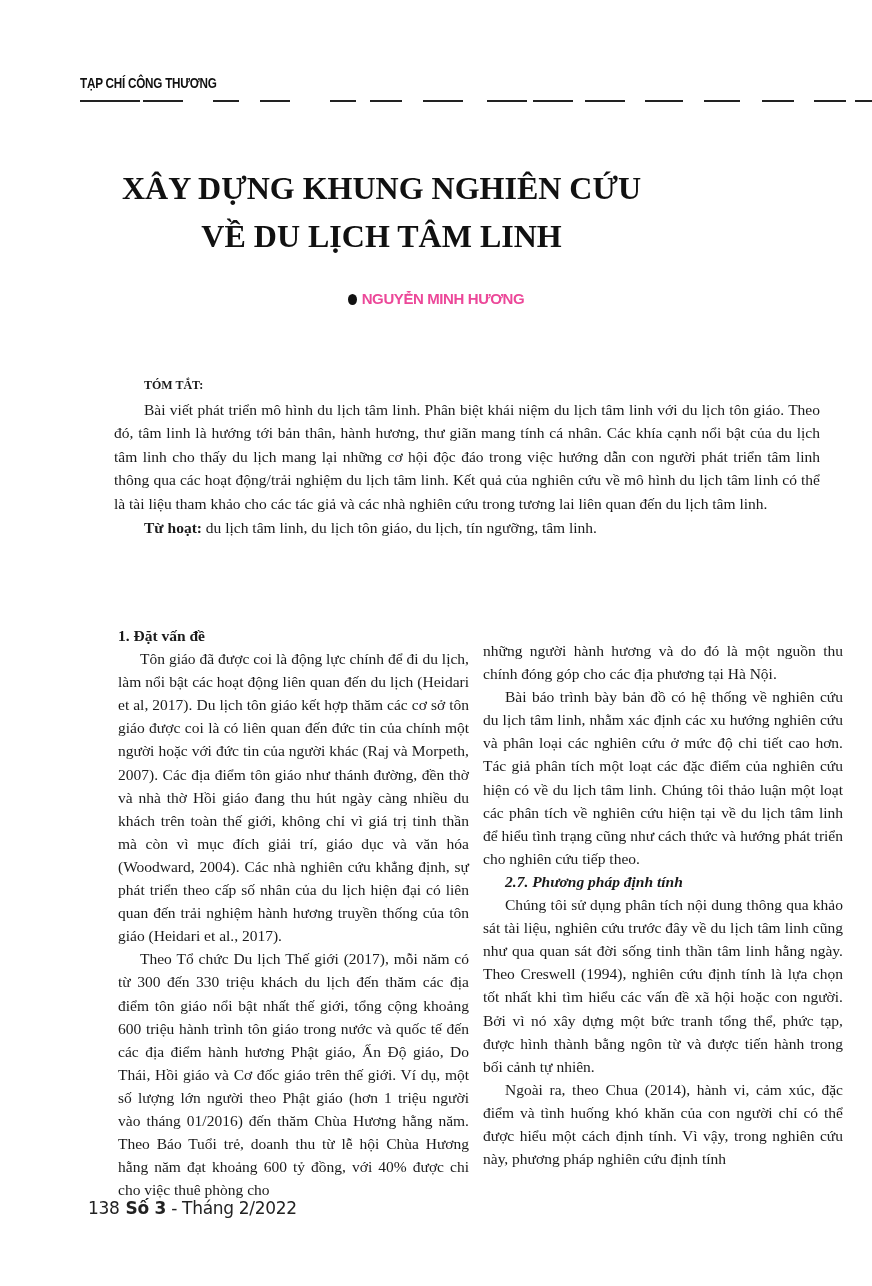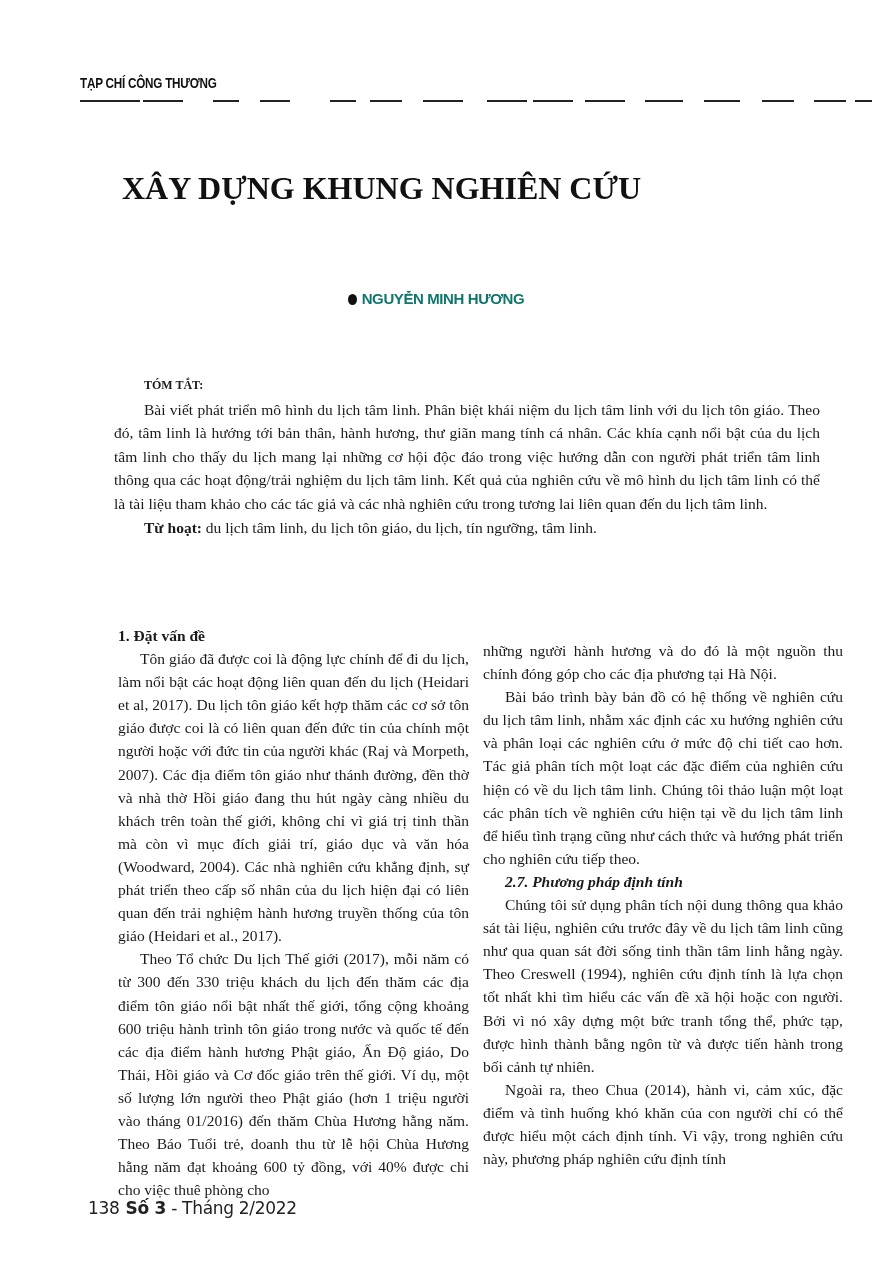--- a/index.html
+++ b/index.html
@@ -12,21 +12,21 @@
   }
   .header-rule { position: absolute; left: 80px; top: 100px; width: 792px; height: 2px; }
   .header-rule span { position: absolute; top: 0; height: 1.5px; background: #222; }
   .title {
     position: absolute; left: 0; width: 763px; top: 164px; text-align: center;
     font-family: "Liberation Serif", serif; font-weight: bold; font-size: 32px; line-height: 48px;
     color: #111;
   }
   .author {
     position: absolute; left: 0; width: 872px; top: 290px; text-align: center;
-    font-family: "Liberation Sans", sans-serif; font-weight: bold; font-size: 15px; color: #0f766e;
+    font-family: "Liberation Sans", sans-serif; font-weight: bold; font-size: 15px; color: #ec4899;
     letter-spacing: -0.4px;
   }
   .author .dot { display: inline-block; width: 9px; height: 11px; border-radius: 50%; background: #111; margin-right: 5px; vertical-align: -1px; }
   .abstract {
     position: absolute; left: 144px; top: 374px; width: 676px;
     font-family: "Liberation Serif", serif; font-size: 15.5px; line-height: 23.6px;
     text-align: justify; color: #1a1a1a;
   }
   .abstract .abs-head { font-weight: bold; font-size: 12px; margin-left: 0; }
   .abstract .abs-body { text-indent: 0; margin-left: -30px; width: 706px; }
@@ -69,20 +69,21 @@
   <span style="left:505px;width:40px"></span>
   <span style="left:565px;width:38px"></span>
   <span style="left:624px;width:36px"></span>
   <span style="left:682px;width:32px"></span>
   <span style="left:734px;width:32px"></span>
   <span style="left:775px;width:17px"></span>
 </div>
 
 <div class="title">
   <div>XÂY DỰNG KHUNG NGHIÊN CỨU</div>
+  <div>VỀ DU LỊCH TÂM LINH</div>
 </div>
 
 <div class="author">
   <span class="dot"></span><span>NGUYỄN MINH HƯƠNG</span>
 </div>
 
 <div class="abstract">
   <div class="abs-head">TÓM TẮT:</div>
   <div class="abs-body" style="text-indent:30px">Bài viết phát triển mô hình du lịch tâm linh. Phân biệt khái niệm du lịch tâm linh với du lịch tôn giáo. Theo đó, tâm linh là hướng tới bản thân, hành hương, thư giãn mang tính cá nhân. Các khía cạnh nổi bật của du lịch tâm linh cho thấy du lịch mang lại những cơ hội độc đáo trong việc hướng dẫn con người phát triển tâm linh thông qua các hoạt động/trải nghiệm du lịch tâm linh. Kết quả của nghiên cứu về mô hình du lịch tâm linh có thể là tài liệu tham khảo cho các tác giả và các nhà nghiên cứu trong tương lai liên quan đến du lịch tâm linh.</div>
   <div class="kw"><b>Từ hoạt:</b><span> du lịch tâm linh, du lịch tôn giáo, du lịch, tín ngưỡng, tâm linh.</span></div>

